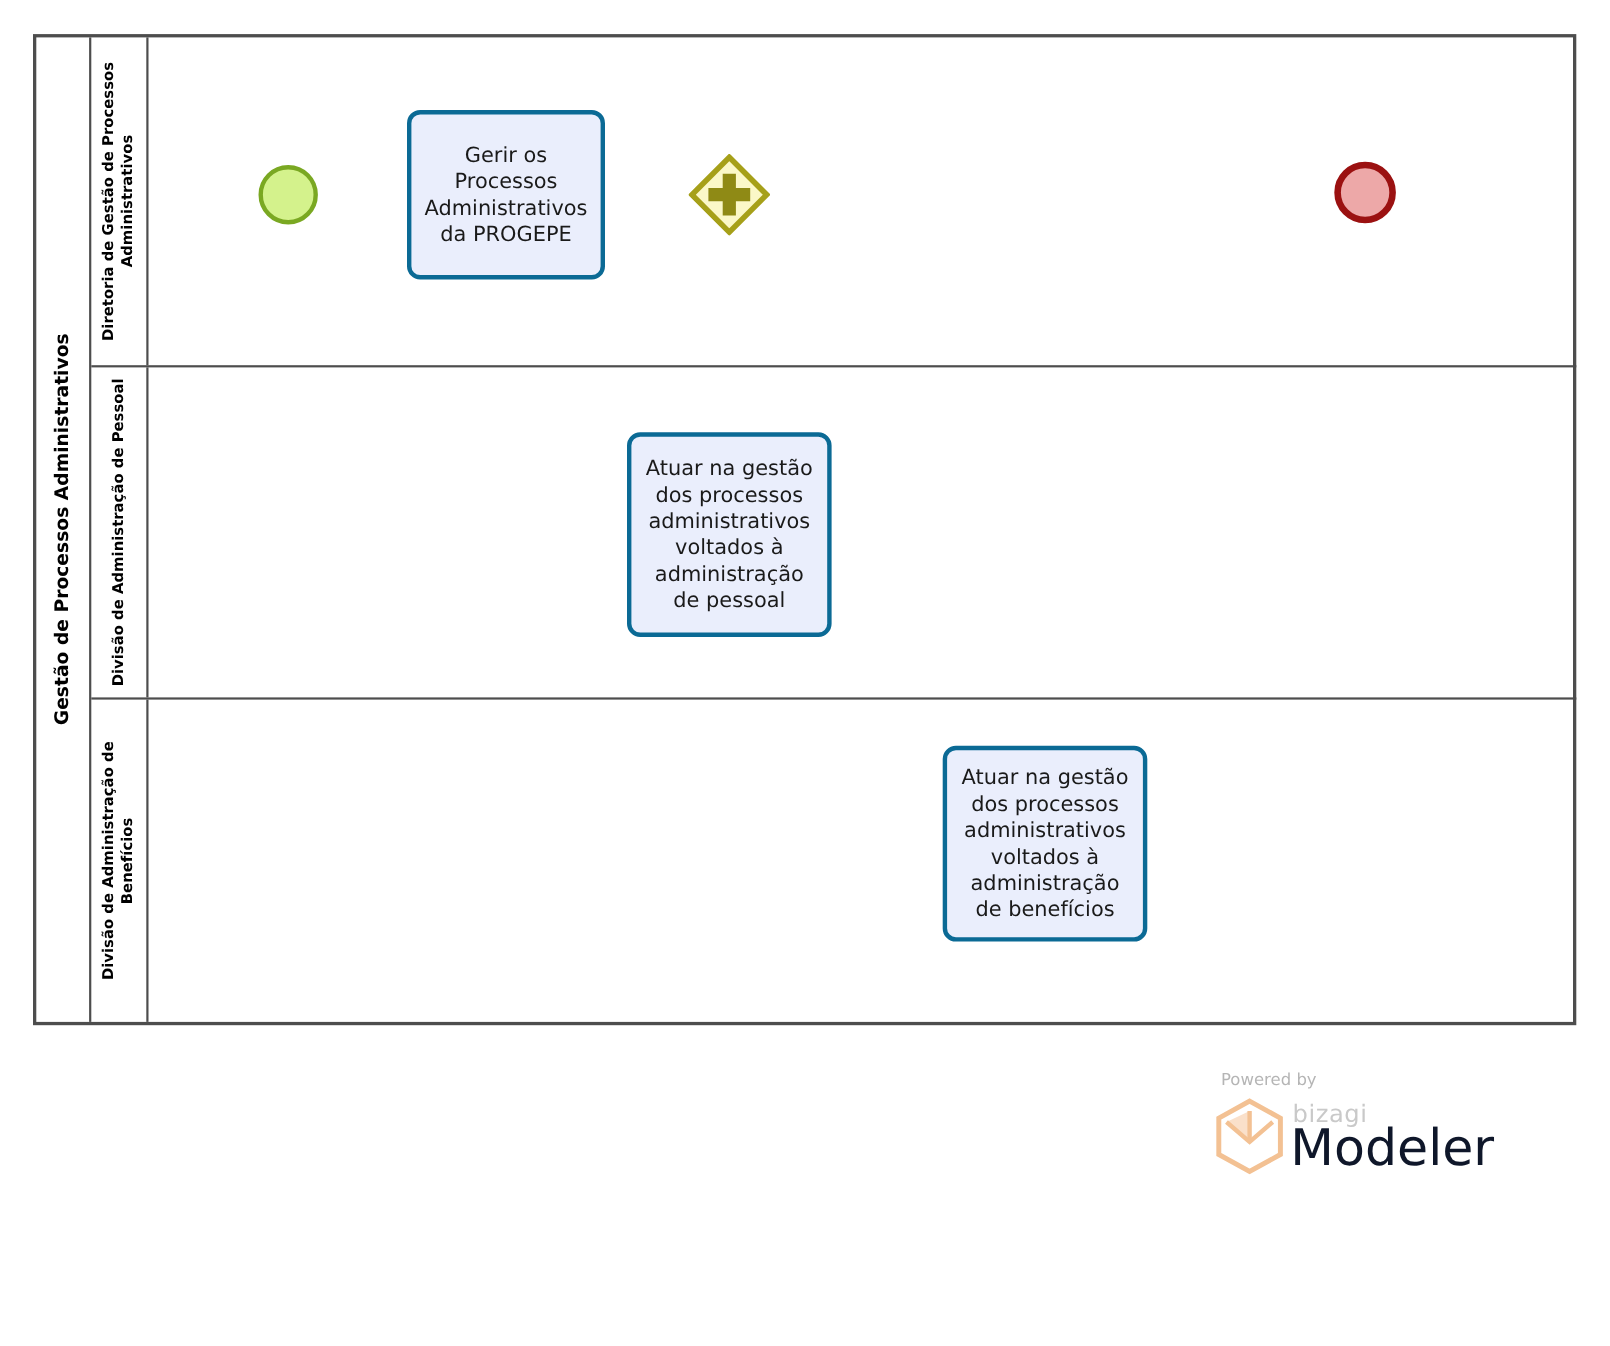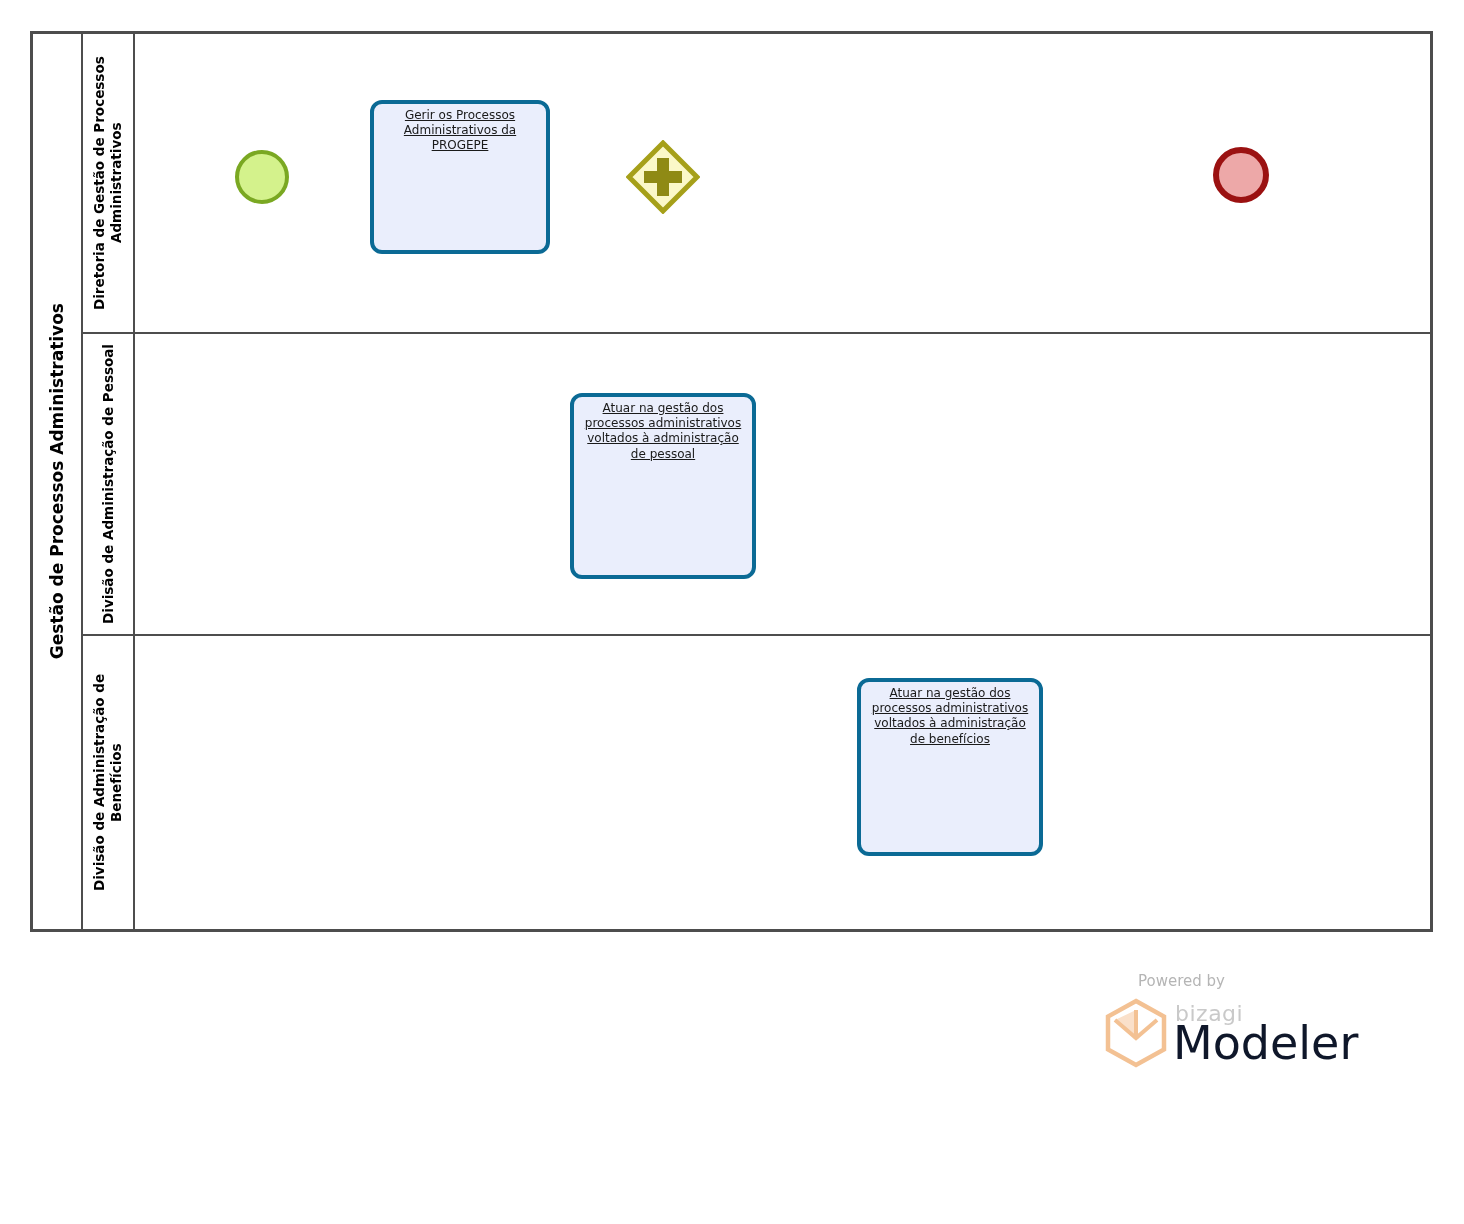--- a/index.html
+++ b/index.html
@@ -106,27 +106,27 @@
     width: 56px; height: 56px;
     background: #eda8a8;
     border: 6px solid #9b1111;
   }
 
   .task {
     background: #eaeefc;
     border: 4px solid #0b6a95;
     border-radius: 12px;
     display: flex;
+    align-items: center;
     justify-content: center;
     text-align: center;
     color: #1a1a1a;
-    font-size: 12px;
+    font-size: 19px;
     line-height: 1.27;
     padding: 4px 8px;
-    text-decoration: underline;
   }
   #task-gerir   { left: 370px; top: 100px; width: 180px; height: 154px; }
   #task-pessoal { left: 570px; top: 393px; width: 186px; height: 186px; }
   #task-benef   { left: 857px; top: 678px; width: 186px; height: 178px; }
 
   .gateway {
     left: 626px; top: 140px;
     width: 74px; height: 74px;
   }
   .gateway svg { display: block; }
@@ -138,21 +138,20 @@
     top: 972px;
     width: 270px;
     height: 100px;
   }
   .powered-by {
     position: absolute;
     left: 7px; top: 0px;
     font-size: 15px;
     color: #b5b5b5;
     font-family: "DejaVu Sans", sans-serif;
-    margin-left: 28px;
   }
   .logo-mark { position: absolute; left: 0px; top: 26px; }
   .brand-bizagi {
     position: absolute;
     left: 72px; top: 29px;
     font-size: 22px;
     color: #c9c9c9;
     letter-spacing: 0.5px;
   }
   .brand-modeler {

